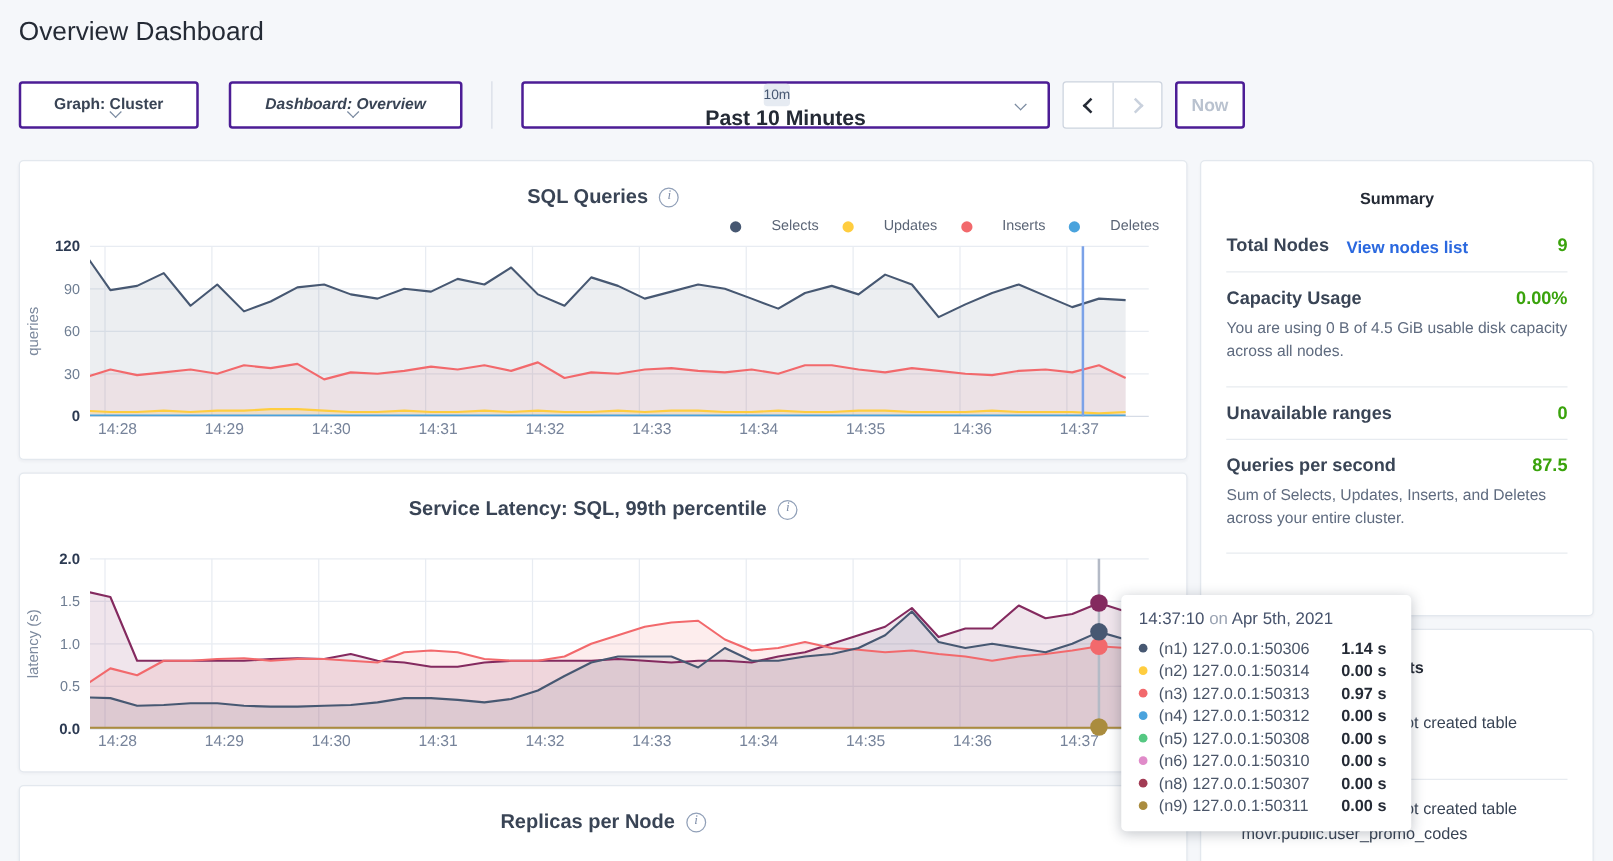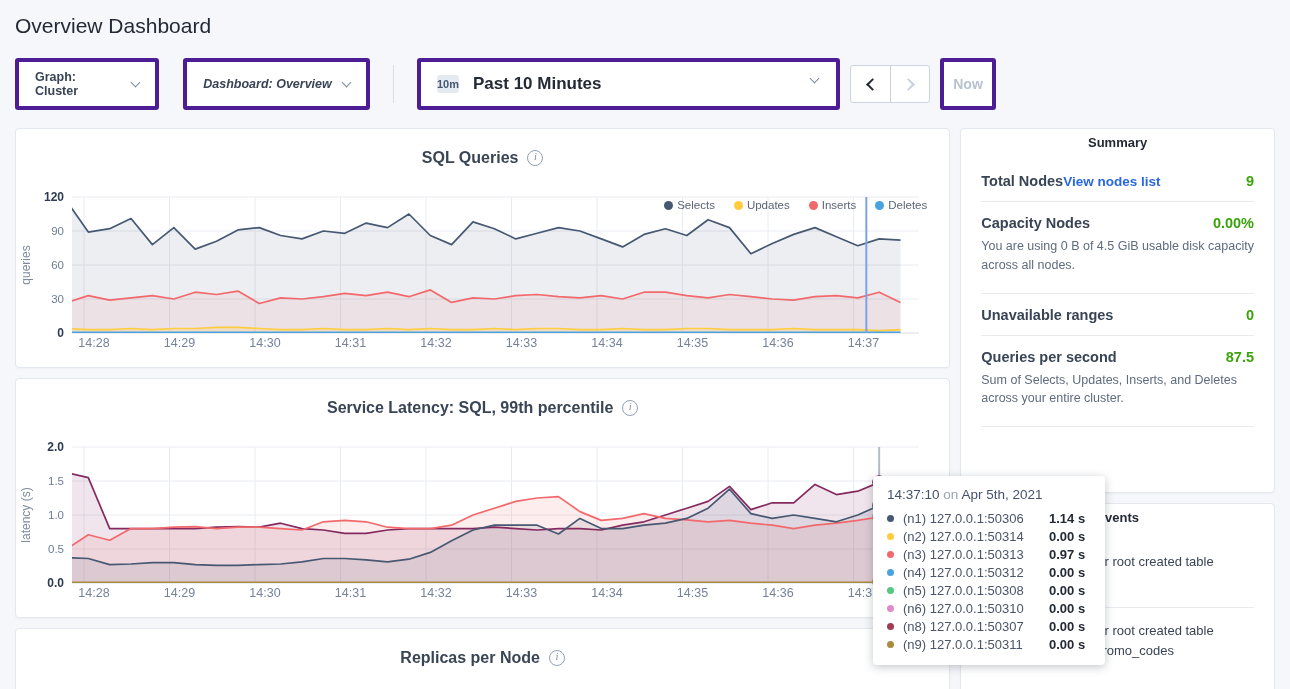--- a/index.html
+++ b/index.html
@@ -6,33 +6,33 @@
   html,body { margin:0; padding:0; }
   body {
     width:1290px; height:689px; overflow:hidden; position:relative;
     background:#f5f7fa; font-family:"Liberation Sans", sans-serif; color:#394455;
   }
   h1.page-title { margin:14px 0 0 15px; font-size:21px; font-weight:500; color:#242a35; }
 
   
   .toolbar { display:flex; align-items:center; margin:27px 15px 0 15px; height:38px; }
   .btn {
-    background:#fff; border:4px solid #4c1d95; border-radius:3px; height:52px;
+    background:#fff; border:2px solid #4c1d95; border-radius:3px; height:38px;
     display:inline-flex; align-items:center; justify-content:center;
-    font-weight:700; font-size:12.5px; color:#394455; cursor:pointer;
+    font-weight:700; font-size:12.5px; color:#394455; cursor:pointer;flex-direction:column;
   }
   .dropdown { padding:0 16px; }
   .dropdown .caret { margin-left:11px; }
   .caret { width:7px; height:7px; border-right:1.7px solid #7b8ba1; border-bottom:1.7px solid #7b8ba1;
     transform:rotate(45deg); margin-top:-4px; display:inline-block; }
   .dd-graph { width:144px; margin-right:24px; }
   .dd-dash  { width:187px;font-style:italic; }
   .v-div { width:1px; height:38px; background:#d8dde6; margin:0 23px; }
   .time-selector { width:423px; justify-content:flex-start; padding:0 16px; position:relative; }
-  .time-badge { background:#e6ebf2; color:#475872; font-size:11px; font-weight:700;
+  .time-badge { background:#e6ebf2; color:#475872; font-size:11px; font-weight:400;
     padding:3px 0; border-radius:3px; margin-right:14px; }
   .time-label { font-size:17px; font-weight:700; color:#242a35; }
   .time-selector .caret { position:absolute; right:18px; top:17px; }
   .pager { display:flex; border:1px solid #ccd3de; border-radius:3px; background:#fff; margin:0 10px; height:38px; }
   .pg { width:39px; display:flex; align-items:center; justify-content:center; cursor:pointer; }
   .pg + .pg { border-left:1px solid #ccd3de; }
   .chev { width:9px; height:9px; display:inline-block; }
   .chev-left  { border-left:2.6px solid #242a35; border-bottom:2.6px solid #242a35; transform:rotate(45deg); margin-left:4px; }
   .chev-right { border-right:2.6px solid #c9d1dd; border-top:2.6px solid #c9d1dd; transform:rotate(45deg); margin-right:4px; }
   .btn-now { width:56px; color:#b9c2cf; font-size:14px; }
@@ -44,41 +44,41 @@
   .panel { background:#fff; border:1px solid #e3e8ee; border-radius:4px; box-shadow:0 1px 2px rgba(50,60,80,0.04); }
   .chart-panel { height:240px; position:relative; overflow:hidden; }
 
   .chart-head { padding-top:17px; height:40px; display:flex; align-items:center; justify-content:center; gap:9px; }
   .chart-title { font-weight:700; font-size:16px; color:#394455; }
   .info-icon { width:16px; height:16px; border:1px solid #91a0b8; border-radius:50%; color:#7e8da8;
     font-size:10.5px; line-height:1; display:flex; align-items:center; justify-content:center;
     font-style:italic; font-family:"Liberation Serif", serif; cursor:pointer; }
   .chart-svg { display:block; margin-top:20px; }
   .legend { position:absolute; top:46px; right:22px; display:flex; gap:19px; }
-  .legend-item { display:flex; align-items:center; gap:4px; font-size:11.5px; color:#5b6576; cursor:pointer;margin-top:24px; }
+  .legend-item { display:flex; align-items:center; gap:24px; font-size:11.5px; color:#5b6576; cursor:pointer; }
   .legend-dot { width:9px; height:9px; border-radius:50%; }
 
   
-  .side-panel { padding:0 20px; }
+  .side-panel { padding:16px 20px; }
   .summary-panel { height:365px; overflow:hidden; }
   .s-title { text-align:center; font-size:13px; font-weight:700; color:#242a35; margin:6px 0 10px; }
   .s-row { display:flex; align-items:flex-end; padding:13px 0 3px; }
   .s-label { font-weight:700; font-size:14.5px; color:#394455; }
-  .s-link { font-weight:700; font-size:13.5px; color:#2a68df; cursor:pointer; text-decoration:none; }
+  .s-link { font-weight:700; font-size:13.5px; color:#2a68df; margin-left:14px; cursor:pointer; text-decoration:none; }
   .s-val { margin-left:auto; font-weight:700; font-size:14.5px; color:#3aa30c; }
   .s-desc { font-size:12.5px; color:#5f6b7f; line-height:1.5; padding:3px 0 9px; }
   .s-div { border:none; border-top:1px solid #e7ebf0; margin:9px 0 0; }
 
   .events-panel { height:310px; overflow:hidden; }
   .ev-item { padding:13px 0 15px 12px; font-size:13px; color:#394455; line-height:1.55; }
   .ev-item + .ev-item { border-top:1px solid #e7ebf0; }
   .ev-list { margin-top:14px; }
 
   
-  .tooltip { position:absolute; left:873px; top:476px; width:232px; background:#fff; border-radius:4px;
+  .tooltip { position:absolute; left:897px; top:476px; width:232px; background:#fff; border-radius:4px;
     box-shadow:0 2px 10px rgba(40,50,70,0.28); padding:11px 14px 12px; z-index:50; }
   .tt-head { font-size:13.5px; color:#46526b; margin-bottom:7px; }
   .tt-on { color:#9aa3b2; }
   .tt-row { display:flex; align-items:center; height:18px; font-size:13px; color:#4a5568; }
   .tt-dot { width:7px; height:7px; border-radius:50%; margin-right:9px; flex:none; }
   .tt-label { width:146px; }
   .tt-val { font-weight:700; color:#242a35; }
 </style>
 </head>
 <body>
@@ -263,21 +263,21 @@
 
     <div class="panel side-panel summary-panel">
       <div class="s-title">Summary</div>
       <div class="s-row">
         <span class="s-label">Total Nodes</span>
         <a class="s-link">View nodes list</a>
         <span class="s-val">9</span>
       </div>
       <hr class="s-div">
       <div class="s-row">
-        <span class="s-label">Capacity Nodes</span>
+        <span class="s-label">Capacity Usage</span>
         <span class="s-val">0.00%</span>
       </div>
       <div class="s-desc">You are using 0 B of 4.5 GiB usable disk capacity across all nodes.</div>
       <hr class="s-div">
       <div class="s-row">
         <span class="s-label">Unavailable ranges</span>
         <span class="s-val">0</span>
       </div>
       <hr class="s-div">
       <div class="s-row">

